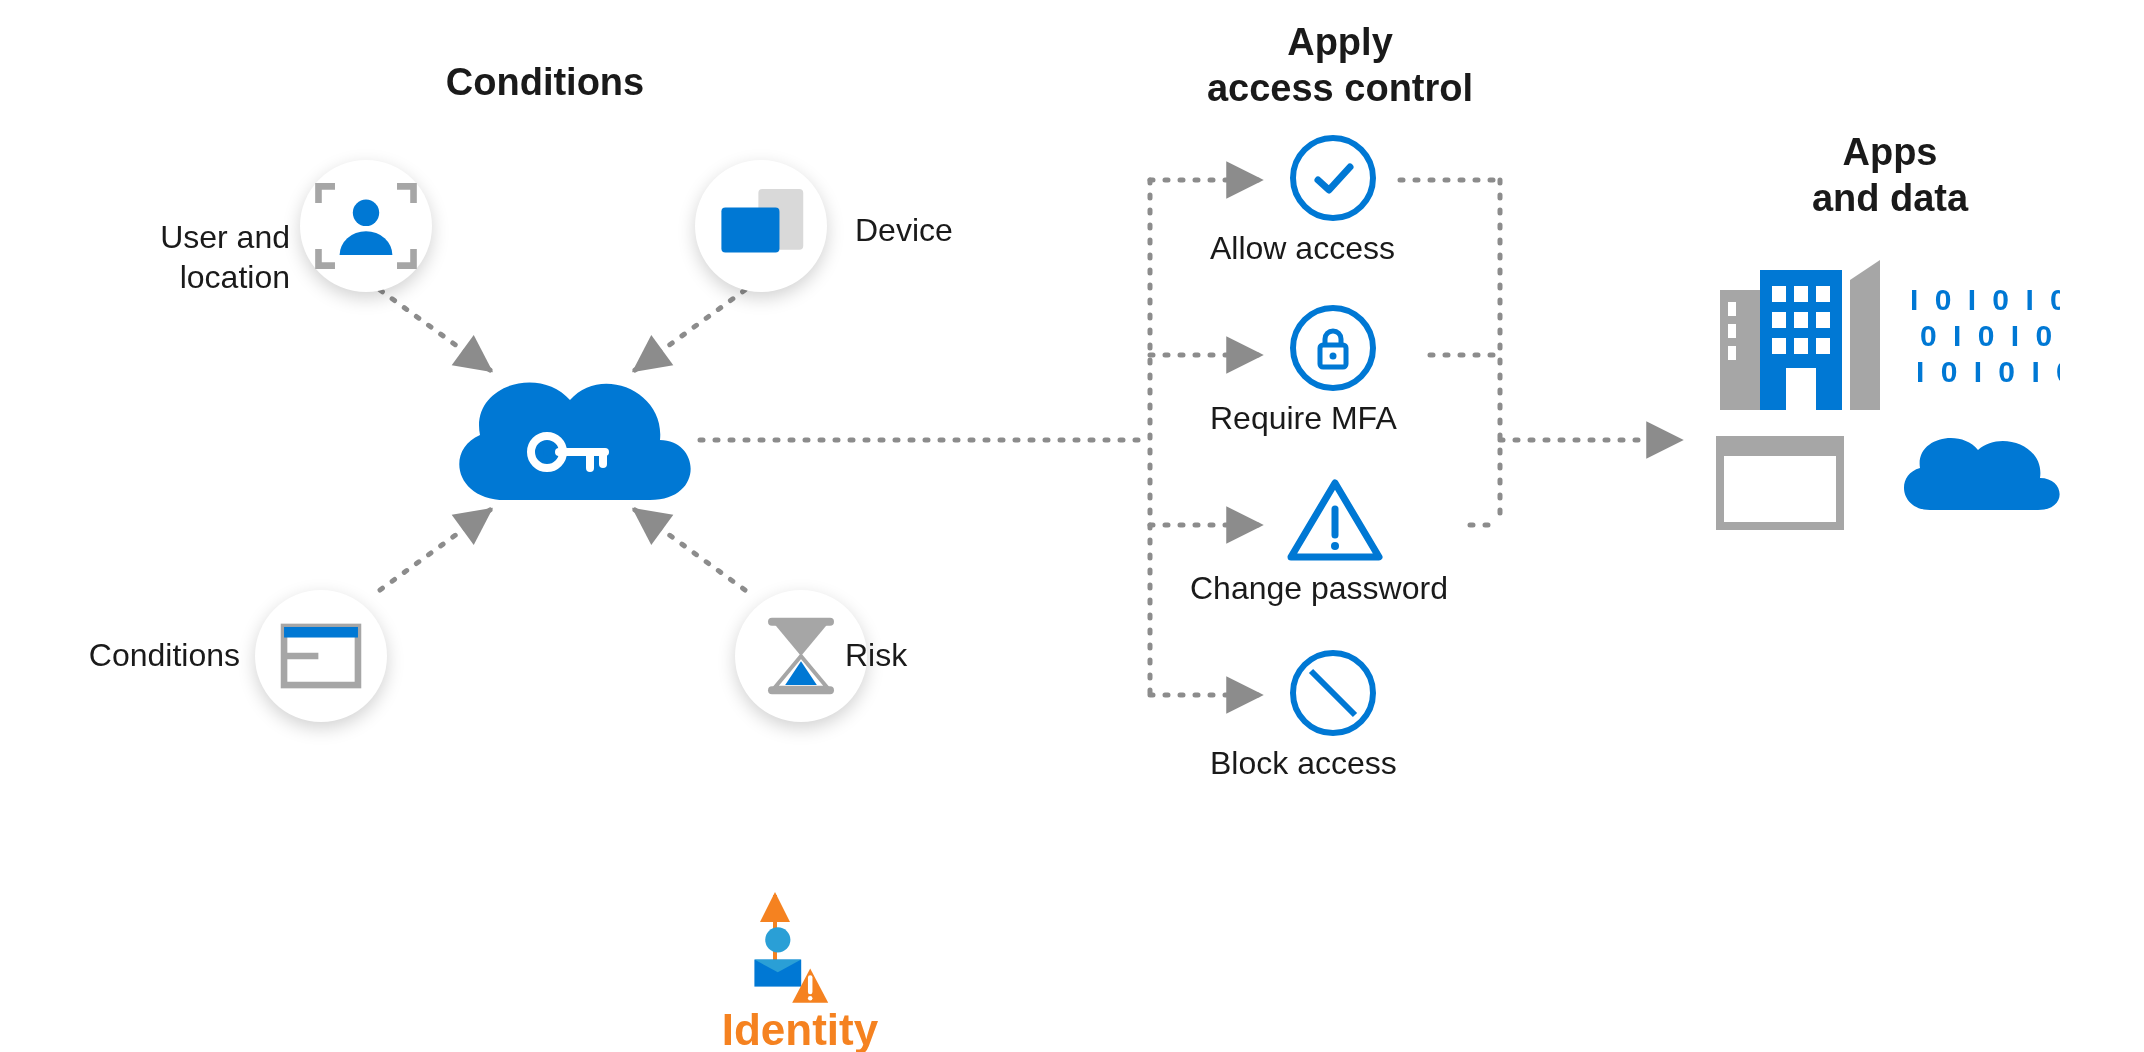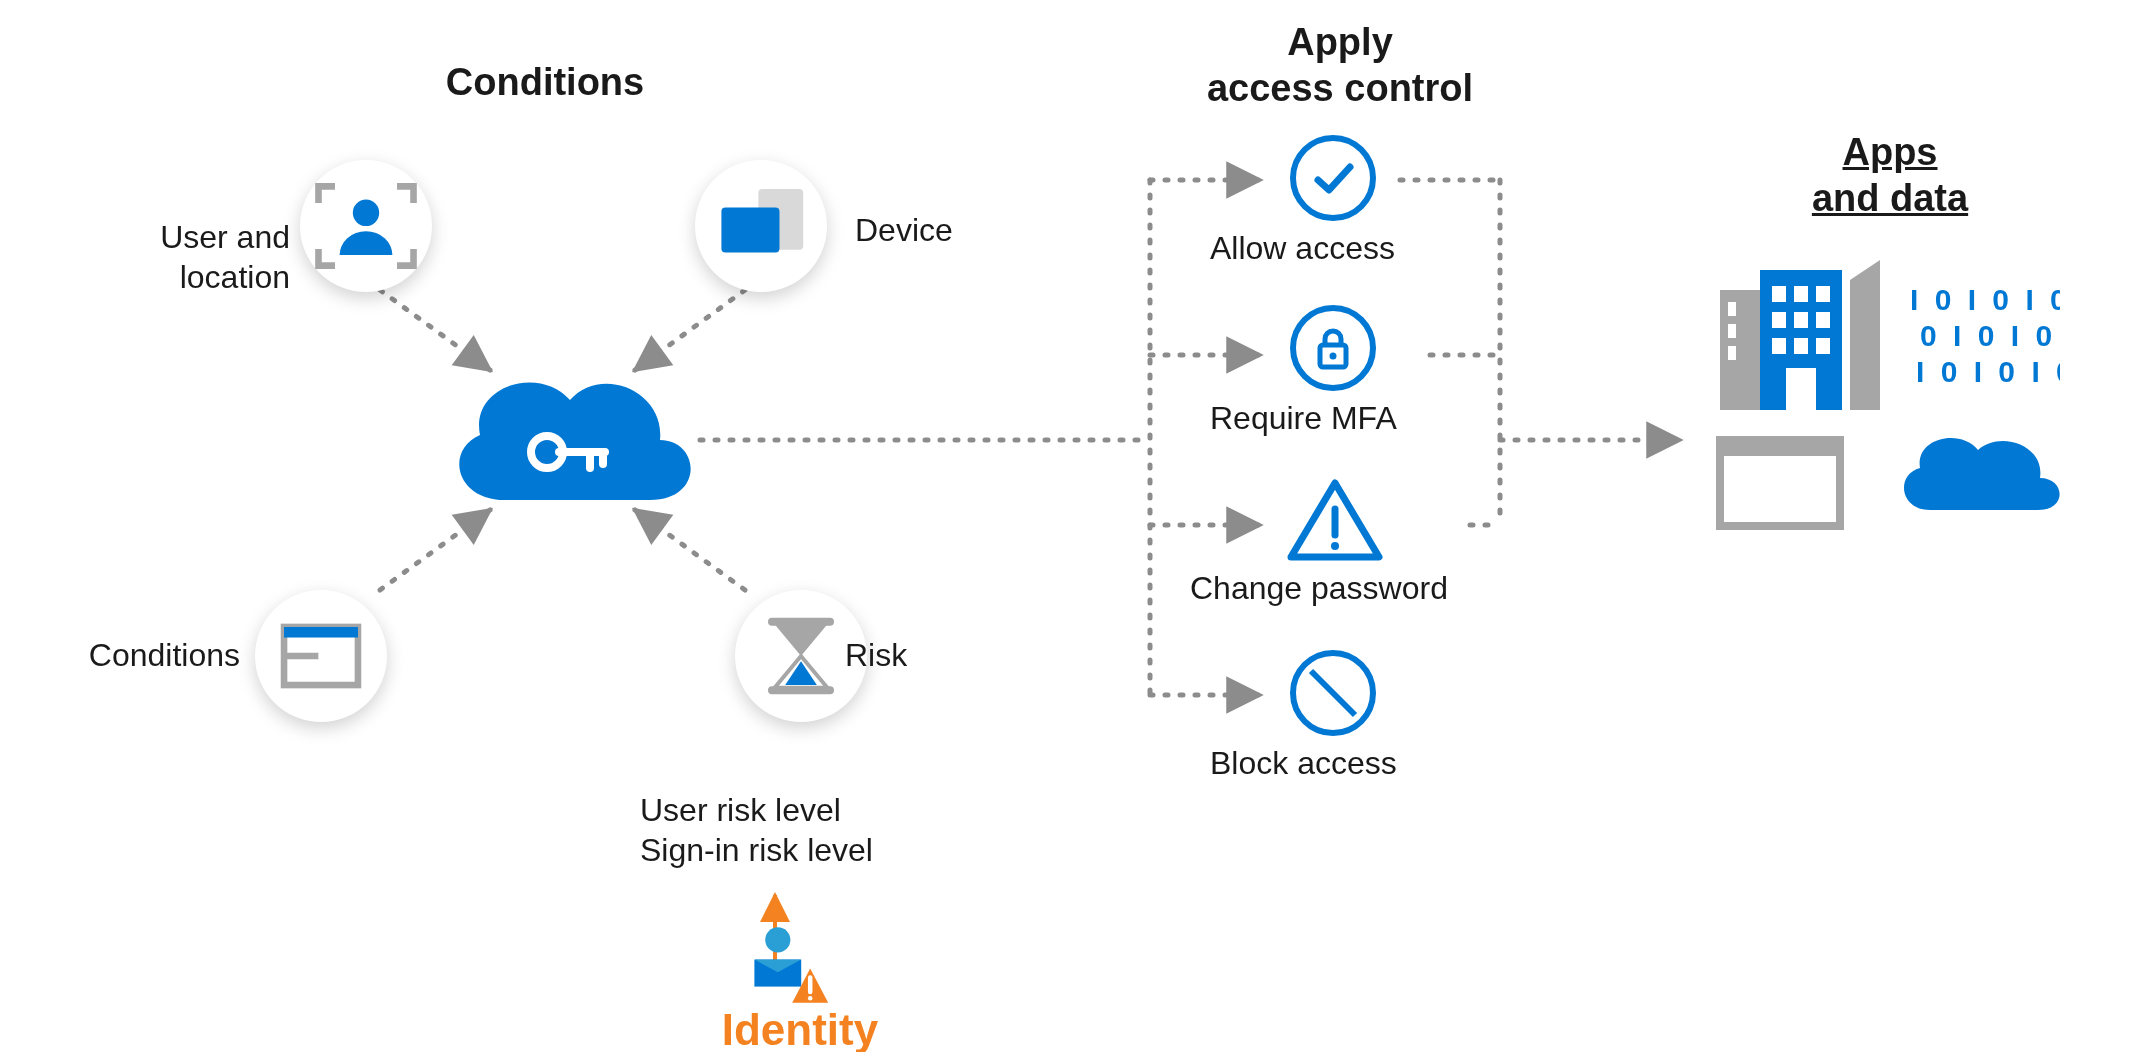--- a/index.html
+++ b/index.html
@@ -92,21 +92,21 @@
     <line x1="775" y1="965" x2="775" y2="895" stroke="#f58220" stroke-width="4" marker-end="url(#arrow-orange)"></line>
   </svg>
 
   <div class="abs section-title" style="left:390px; top:60px; width:310px;">Conditions</div>
 
   <div class="abs section-title" style="left:1190px; top:20px; width:300px;">
     <span>Apply</span><br>
     <span>access control</span>
   </div>
 
-  <div class="abs section-title" style="left:1760px; top:130px; width:260px;text-decoration:underline;">
+  <div class="abs section-title" style="left:1760px; top:130px; width:260px;">
     <span>Apps</span><br>
     <span>and data</span>
   </div>
 
   <div class="abs node-label left" style="left:100px; top:195px; width:190px;margin-top:22px;">
     <span>User and</span><br>
     <span>location</span>
   </div>
   <div class="abs circle" style="left:300px; top:160px;">
     <svg width="132" height="132" viewBox="0 0 100 100">
@@ -160,24 +160,20 @@
 
     <g transform="translate(110,100)">
       <circle cx="12" cy="12" r="16" fill="none" stroke="#fff" stroke-width="8"></circle>
       <circle cx="12" cy="12" r="4" fill="#0078d4"></circle>
       <line x1="24" y1="12" x2="70" y2="12" stroke="#fff" stroke-width="8" stroke-linecap="round"></line>
       <line x1="55" y1="12" x2="55" y2="28" stroke="#fff" stroke-width="8" stroke-linecap="round"></line>
       <line x1="68" y1="12" x2="68" y2="24" stroke="#fff" stroke-width="8" stroke-linecap="round"></line>
     </g>
   </svg>
 
-  <div class="abs node-label" style="left:640px; top:790px; width:320px;">
-    <span>User risk level</span><br>
-    <span>Sign-in risk level</span>
-  </div>
 
   <svg class="abs" style="left:740px; top:920px;" width="90" height="90" viewBox="0 0 100 100">
     <circle cx="42" cy="22" r="14" fill="#2a9fd6"></circle>
     <rect x="16" y="44" width="52" height="30" fill="#0078d4"></rect>
     <path d="M16 44 L42 58 L68 44" fill="#2a9fd6"></path>
     <path d="M58 92 L78 54 L98 92 Z" fill="#f58220"></path>
     <line x1="78" y1="64" x2="78" y2="80" stroke="#fff" stroke-width="5" stroke-linecap="round"></line>
     <circle cx="78" cy="87" r="2.5" fill="#fff"></circle>
   </svg>
   <div class="abs orange-title" style="left:620px; top:1005px; width:360px;">Identity Protection</div>

